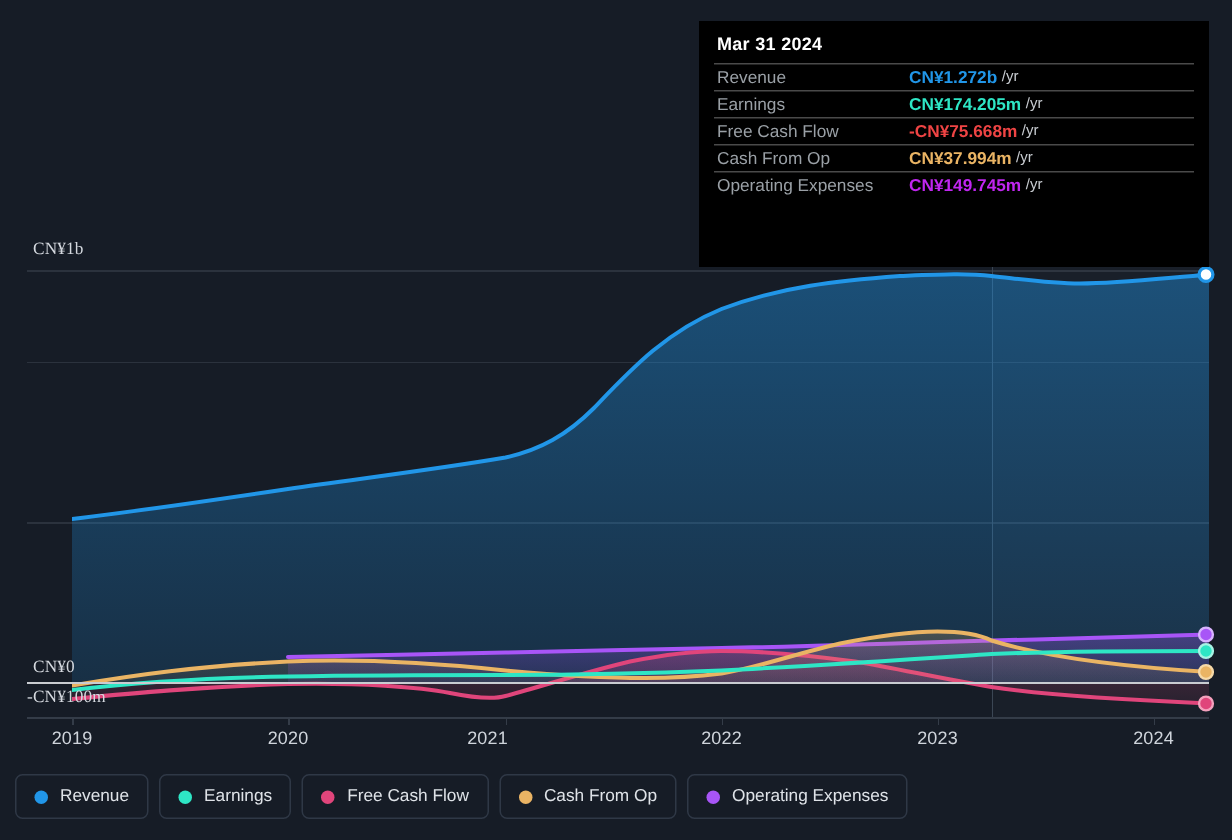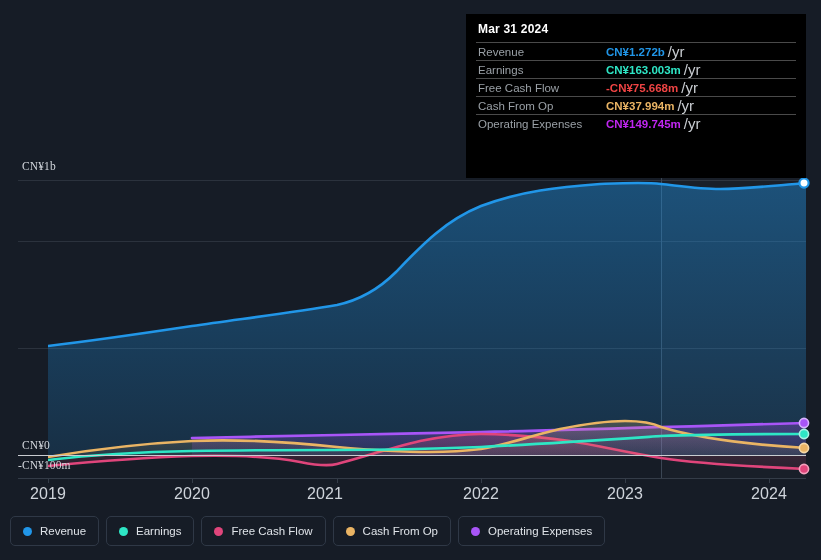--- a/index.html
+++ b/index.html
@@ -17,21 +17,21 @@
 
   
   .axis-label{
     position:absolute;
     color:#d4d8de;
     font-size:11.5px;
     white-space:nowrap;
     letter-spacing:.1px;
   }
   .ylab{left:22px;font-family:Liberation Serif, serif;}
-  .xlab{color:#cfd4db;font-size:16px;transform:translateX(-50%);}
+  .xlab{color:#cfd4db;font-size:12px;transform:translateX(-50%);}
 
   
   #tooltip{
     position:absolute;
     left:466px;top:14px;
     width:340px;height:164px;
     background:#000;
     box-sizing:border-box;
     padding:8px 10px 4px 10px;
     color:#e8eaed;
@@ -43,21 +43,21 @@
   }
   .tt-row{
     display:flex;align-items:center;
     border-top:1px solid #4a4a4a;
     height:17px;
     padding:0 0 0 2px;
   }
   .tt-row.noline{border-top:none;}
   .tt-key{width:128px;color:#9aa0a6;font-size:11.5px;white-space:nowrap;}
   .tt-val{font-weight:bold;font-size:11.5px;white-space:nowrap;}
-  .tt-unit{color:#c8ccd1;font-weight:normal;font-size:15px;margin-left:3px;}
+  .tt-unit{color:#c8ccd1;font-weight:normal;font-size:10px;margin-left:3px;}
   .tt-sub{color:#c8ccd1;font-weight:normal;font-size:11.5px;margin-left:4px;}
 
   
   #legend{
     position:absolute;left:10px;top:516px;
     display:flex;gap:7px;align-items:center;
   }
   .leg{
     display:flex;align-items:center;gap:8px;
     border:1px solid #2f3846;
@@ -161,21 +161,21 @@
     <div id="tt-date">Mar 31 2024</div>
 
     <div class="tt-row">
       <span class="tt-key">Revenue</span>
       <span class="tt-val" style="color:#2196e8">CN¥1.272b</span>
       <span class="tt-unit">/yr</span>
     </div>
 
     <div class="tt-row">
       <span class="tt-key">Earnings</span>
-      <span class="tt-val" style="color:#2ee6c5">CN¥163.003m</span>
+      <span class="tt-val" style="color:#2ee6c5">CN¥174.205m</span>
       <span class="tt-unit">/yr</span>
     </div>
 
 
     <div class="tt-row">
       <span class="tt-key">Free Cash Flow</span>
       <span class="tt-val" style="color:#ef4444">-CN¥75.668m</span>
       <span class="tt-unit">/yr</span>
     </div>
 

